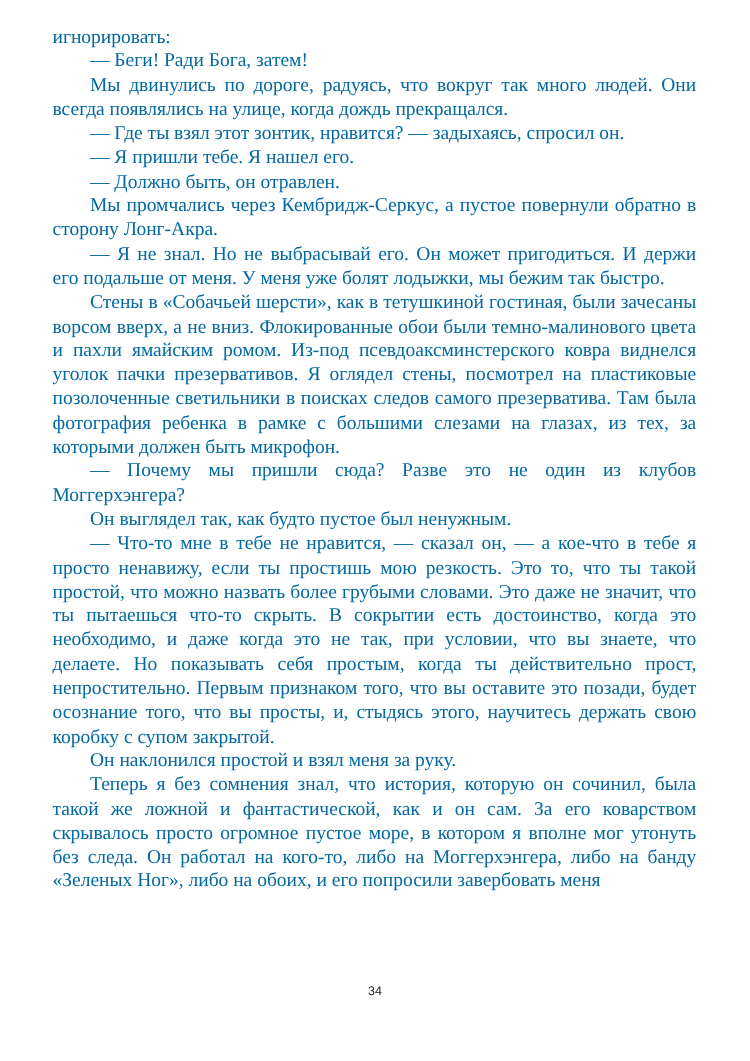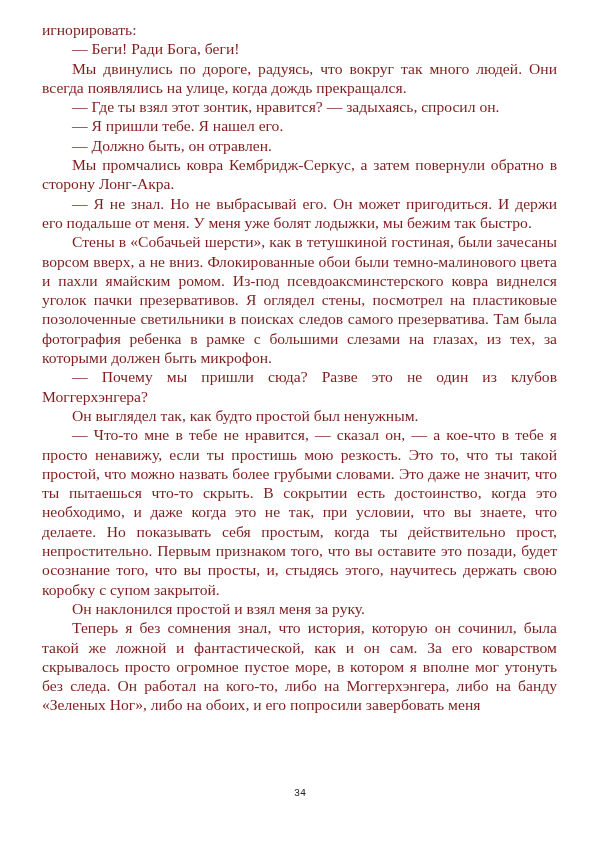--- a/index.html
+++ b/index.html
@@ -5,53 +5,53 @@
     html, body { margin: 0; padding: 0; background: #ffffff; }
     body { width: 600px; height: 849px; position: relative; overflow: hidden; }
     .page {
       position: absolute;
       left: 42px;
       top: 20px;
       width: 515px;
       font-family: "Liberation Serif", serif;
       font-size: 15.6px;
       line-height: 19.3px;
-      color: #7f1d1d;
+      color: #0369a1;
     }
     .para {
       margin: 0;
       text-align: justify;
       text-indent: 30px;
       hyphens: none;
     }
     .para.noindent { text-indent: 0; }
     .page-number {
       position: absolute;
       left: 0;
       width: 600px;
       top: 788px;
       text-align: center;
-      font-family: Liberation Mono, monospace;
+      font-family: Liberation Sans, sans-serif;
       font-size: 10px;
       color: #222;
     }
   </style>
 </head>
 <body>
 
 <div class="page">
   <p class="para noindent">игнорировать:</p>
-  <p class="para">— Беги! Ради Бога, беги!</p>
+  <p class="para">— Беги! Ради Бога, затем!</p>
   <p class="para">Мы двинулись по дороге, радуясь, что вокруг так много людей. Они всегда появлялись на улице, когда дождь прекращался.</p>
   <p class="para">— Где ты взял этот зонтик, нравится? — задыхаясь, спросил он.</p>
   <p class="para">— Я пришли тебе. Я нашел его.</p>
   <p class="para">— Должно быть, он отравлен.</p>
-  <p class="para">Мы промчались ковра Кембридж-Серкус, а затем повернули обратно в сторону Лонг-Акра.</p>
+  <p class="para">Мы промчались через Кембридж-Серкус, а пустое повернули обратно в сторону Лонг-Акра.</p>
   <p class="para">— Я не знал. Но не выбрасывай его. Он может пригодиться. И держи его подальше от меня. У меня уже болят лодыжки, мы бежим так быстро.</p>
   <p class="para">Стены в «Собачьей шерсти», как в тетушкиной гостиная, были зачесаны ворсом вверх, а не вниз. Флокированные обои были темно-малинового цвета и пахли ямайским ромом. Из-под псевдоаксминстерского ковра виднелся уголок пачки презервативов. Я оглядел стены, посмотрел на пластиковые позолоченные светильники в поисках следов самого презерватива. Там была фотография ребенка в рамке с большими слезами на глазах, из тех, за которыми должен быть микрофон.</p>
   <p class="para">— Почему мы пришли сюда? Разве это не один из клубов Моггерхэнгера?</p>
-  <p class="para">Он выглядел так, как будто простой был ненужным.</p>
+  <p class="para">Он выглядел так, как будто пустое был ненужным.</p>
   <p class="para">— Что-то мне в тебе не нравится, — сказал он, — а  кое-что в тебе я просто ненавижу, если ты простишь мою резкость. Это то, что ты такой простой, что можно назвать более грубыми словами. Это даже не значит, что ты пытаешься что-то скрыть. В сокрытии есть достоинство, когда это необходимо, и даже когда это не так, при условии, что вы знаете, что делаете. Но показывать себя простым, когда ты действительно прост, непростительно. Первым признаком того, что вы оставите это позади, будет осознание того, что вы просты, и, стыдясь этого, научитесь держать свою коробку с супом закрытой.</p>
   <p class="para">Он наклонился простой и взял меня за руку.</p>
   <p class="para">Теперь я без сомнения знал, что история, которую он сочинил, была такой же ложной и фантастической, как и он сам. За его коварством скрывалось просто огромное пустое море, в котором я вполне мог утонуть без следа. Он работал на кого-то, либо на Моггерхэнгера, либо на банду «Зеленых Ног», либо на обоих, и его попросили завербовать меня</p>
 </div>
 
 <div class="page-number">34</div>
 
 </body></html>

